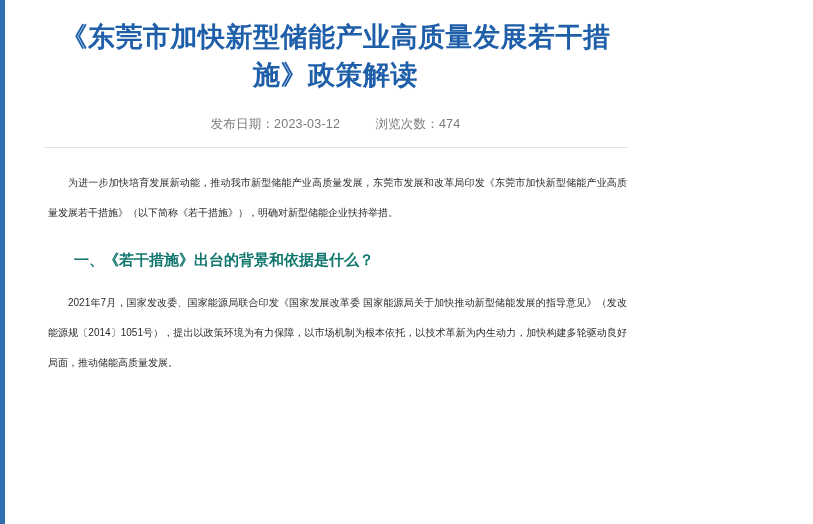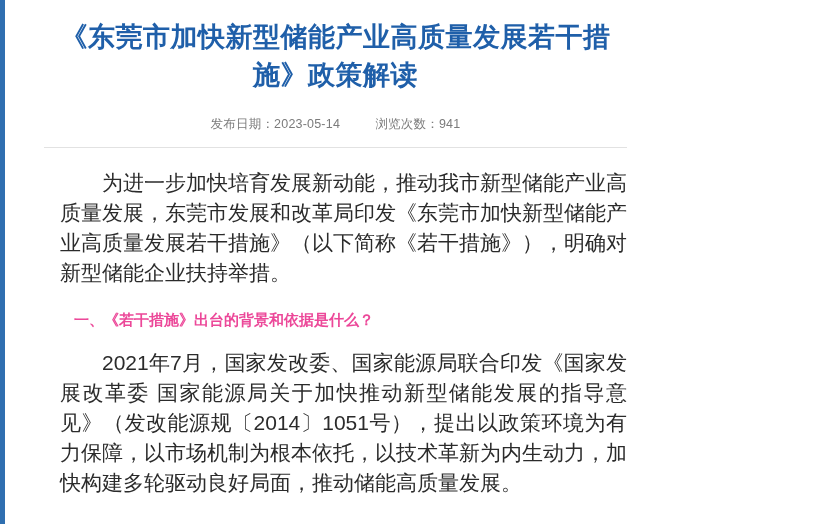--- a/index.html
+++ b/index.html
@@ -56,50 +56,50 @@
   .divider {
     margin: 14px 0 0 0;
     height: 1px;
     background: #e2e2e2;
     width: 100%;
   }
   .body-text {
     margin-top: 20px;
   }
   p.para {
-    margin: 0 0 17px 16px;
-    font-size: 21px;
+    margin: 0 0 17px 4px;
+    font-size: 10px;
     line-height: 30px;
     color: #2b2b2b;
     text-align: justify;
     text-indent: 2em;
     font-family: "Liberation Sans", sans-serif;
   }
   p.heading {
     margin: 0 0 13px 0;
     font-size: 15px;
     line-height: 30px;
-    color: #ec4899;
+    color: #0f766e;
     font-weight: bold;
     text-indent: 2em;
   }
 </style>
 </head>
 <body>
 
 <div class="page">
   <div class="left-rule"></div>
   <div class="content">
 
     <h1 class="doc-title">《东莞市加快新型储能产业高质量发展若干措施》政策解读</h1>
 
     <div class="meta">
-      <span>发布日期：2023-05-14</span>
+      <span>发布日期：2023-03-12</span>
       <span class="sep"></span>
-      <span>浏览次数：941</span>
+      <span>浏览次数：474</span>
     </div>
 
     <div class="divider"></div>
 
     <div class="body-text">
       <p class="para">为进一步加快培育发展新动能，推动我市新型储能产业高质量发展，东莞市发展和改革局印发《东莞市加快新型储能产业高质量发展若干措施》（以下简称《若干措施》），明确对新型储能企业扶持举措。</p>
       <p class="heading">一、《若干措施》出台的背景和依据是什么？</p>
       <p class="para">2021年7月，国家发改委、国家能源局联合印发《国家发展改革委 国家能源局关于加快推动新型储能发展的指导意见》（发改能源规〔2014〕1051号），提出以政策环境为有力保障，以市场机制为根本依托，以技术革新为内生动力，加快构建多轮驱动良好局面，推动储能高质量发展。</p>
     </div>
 

